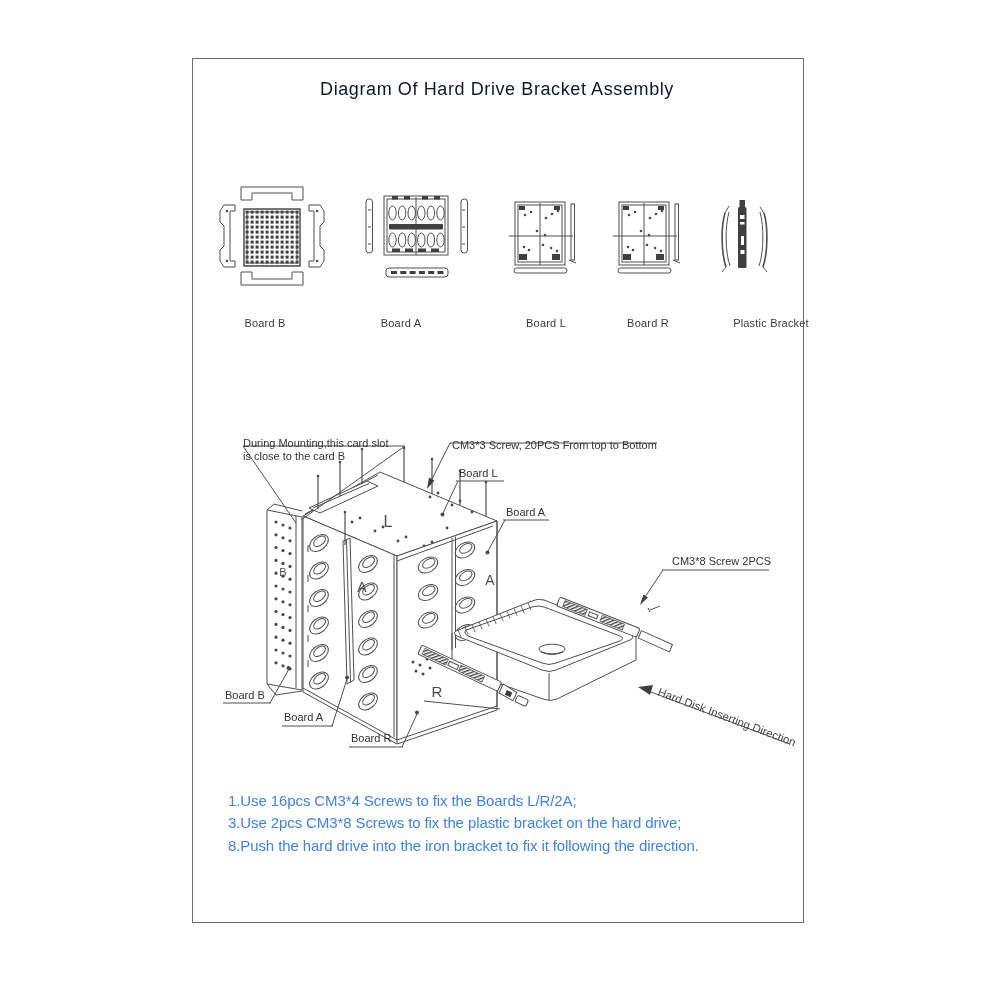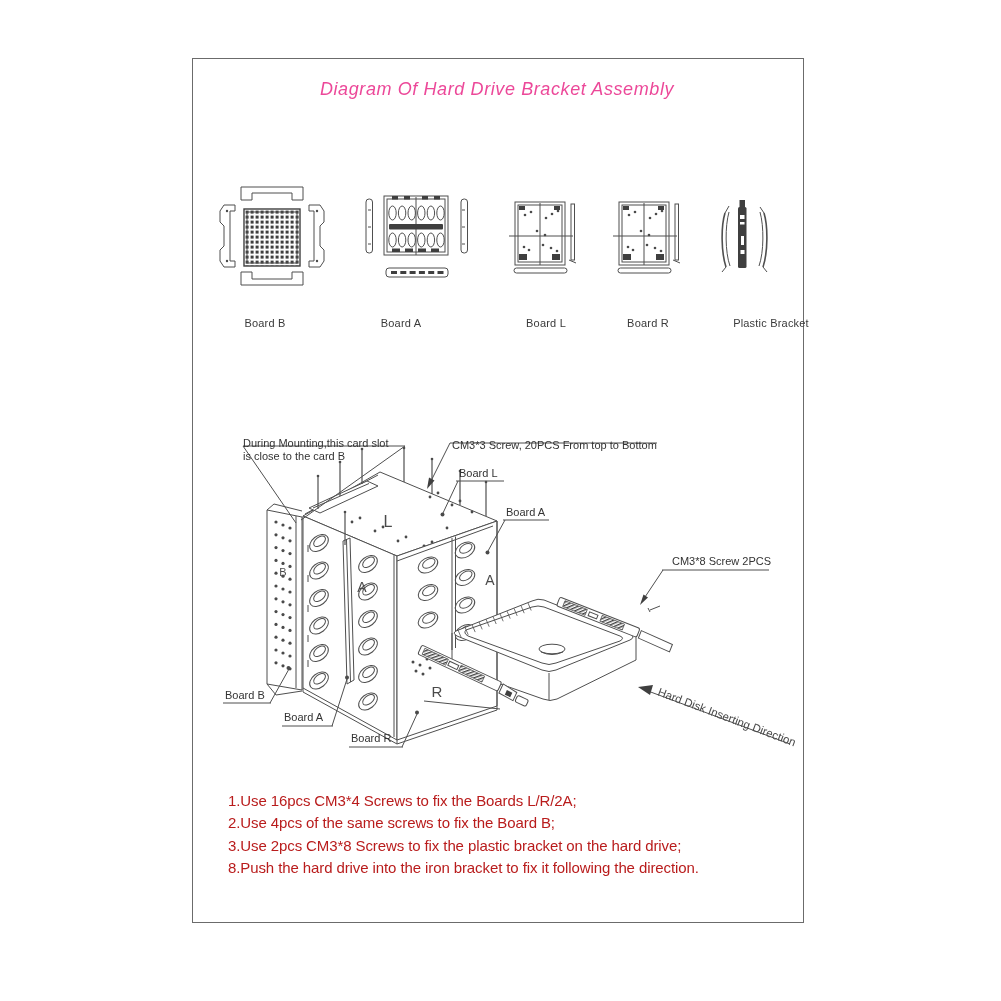--- a/index.html
+++ b/index.html
@@ -7,32 +7,32 @@
     width:1001px;height:1001px;position:relative;background:#ffffff;
     font-family:"Liberation Sans", sans-serif;color:#3a3a3a;overflow:hidden;
   }
   .abs{position:absolute;}
   #page-border{
     left:192px;top:58px;width:610px;height:863px;
     border:1.2px solid #6b6b6b;background:#ffffff;
   }
   #doc-title{
     left:497px;top:79px;transform:translateX(-50%);
-    font-size:18px;letter-spacing:.6px;white-space:nowrap;color:#ec4899;font-style:italic;
+    font-size:18px;letter-spacing:.6px;white-space:nowrap;color:#0f172a;
   }
   .part-label{
     top:317px;transform:translateX(-50%);
     font-size:11px;letter-spacing:.2px;white-space:nowrap;color:#3a3a3a;
   }
   .callout{
     font-size:11px;line-height:13px;white-space:nowrap;color:#333;
   }
   #instructions{
     left:228px;top:790px;font-size:15px;line-height:22.3px;
-    letter-spacing:-0.1px;color:#b91c1c;white-space:nowrap;
+    letter-spacing:-0.1px;color:#3b82f6;white-space:nowrap;
   }
   svg{position:absolute;left:0;top:0;}
   svg text{font-family:"Liberation Sans", sans-serif;fill:#4a4a4a;}
   .ln{stroke:#4f4f4f;stroke-width:1;fill:none;}
   .ln2{stroke:#4f4f4f;stroke-width:1.6;fill:none;}
   .fw{stroke:#4f4f4f;stroke-width:1;fill:#ffffff;}
   .dk{fill:#3f3f3f;stroke:none;}
   .dot{fill:#4a4a4a;stroke:none;}
 </style>
 </head>
@@ -412,16 +412,15 @@
 <div class="abs callout" style="left:452px;top:428px;margin-top:11px;">CM3*3 Screw, 20PCS From top to Bottom</div>
 <div class="abs callout" style="left:459px;top:467px;">Board L</div>
 <div class="abs callout" style="left:506px;top:506px;">Board A</div>
 <div class="abs callout" style="left:672px;top:555px;">CM3*8 Screw 2PCS</div>
 <div class="abs callout" style="left:225px;top:689px;">Board B</div>
 <div class="abs callout" style="left:284px;top:711px;">Board A</div>
 <div class="abs callout" style="left:351px;top:732px;">Board R</div>
 
 <div class="abs" id="instructions">
   <div>1.Use 16pcs CM3*4 Screws to fix the Boards L/R/2A;</div>
-  <div>2.Use 4pcs of the same screws to fix the Board B;</div>
   <div>3.Use 2pcs CM3*8 Screws to fix the plastic bracket on the hard drive;</div>
   <div>8.Push the hard drive into the iron bracket to fix it following the direction.</div>
 </div>
 
 </body></html>

